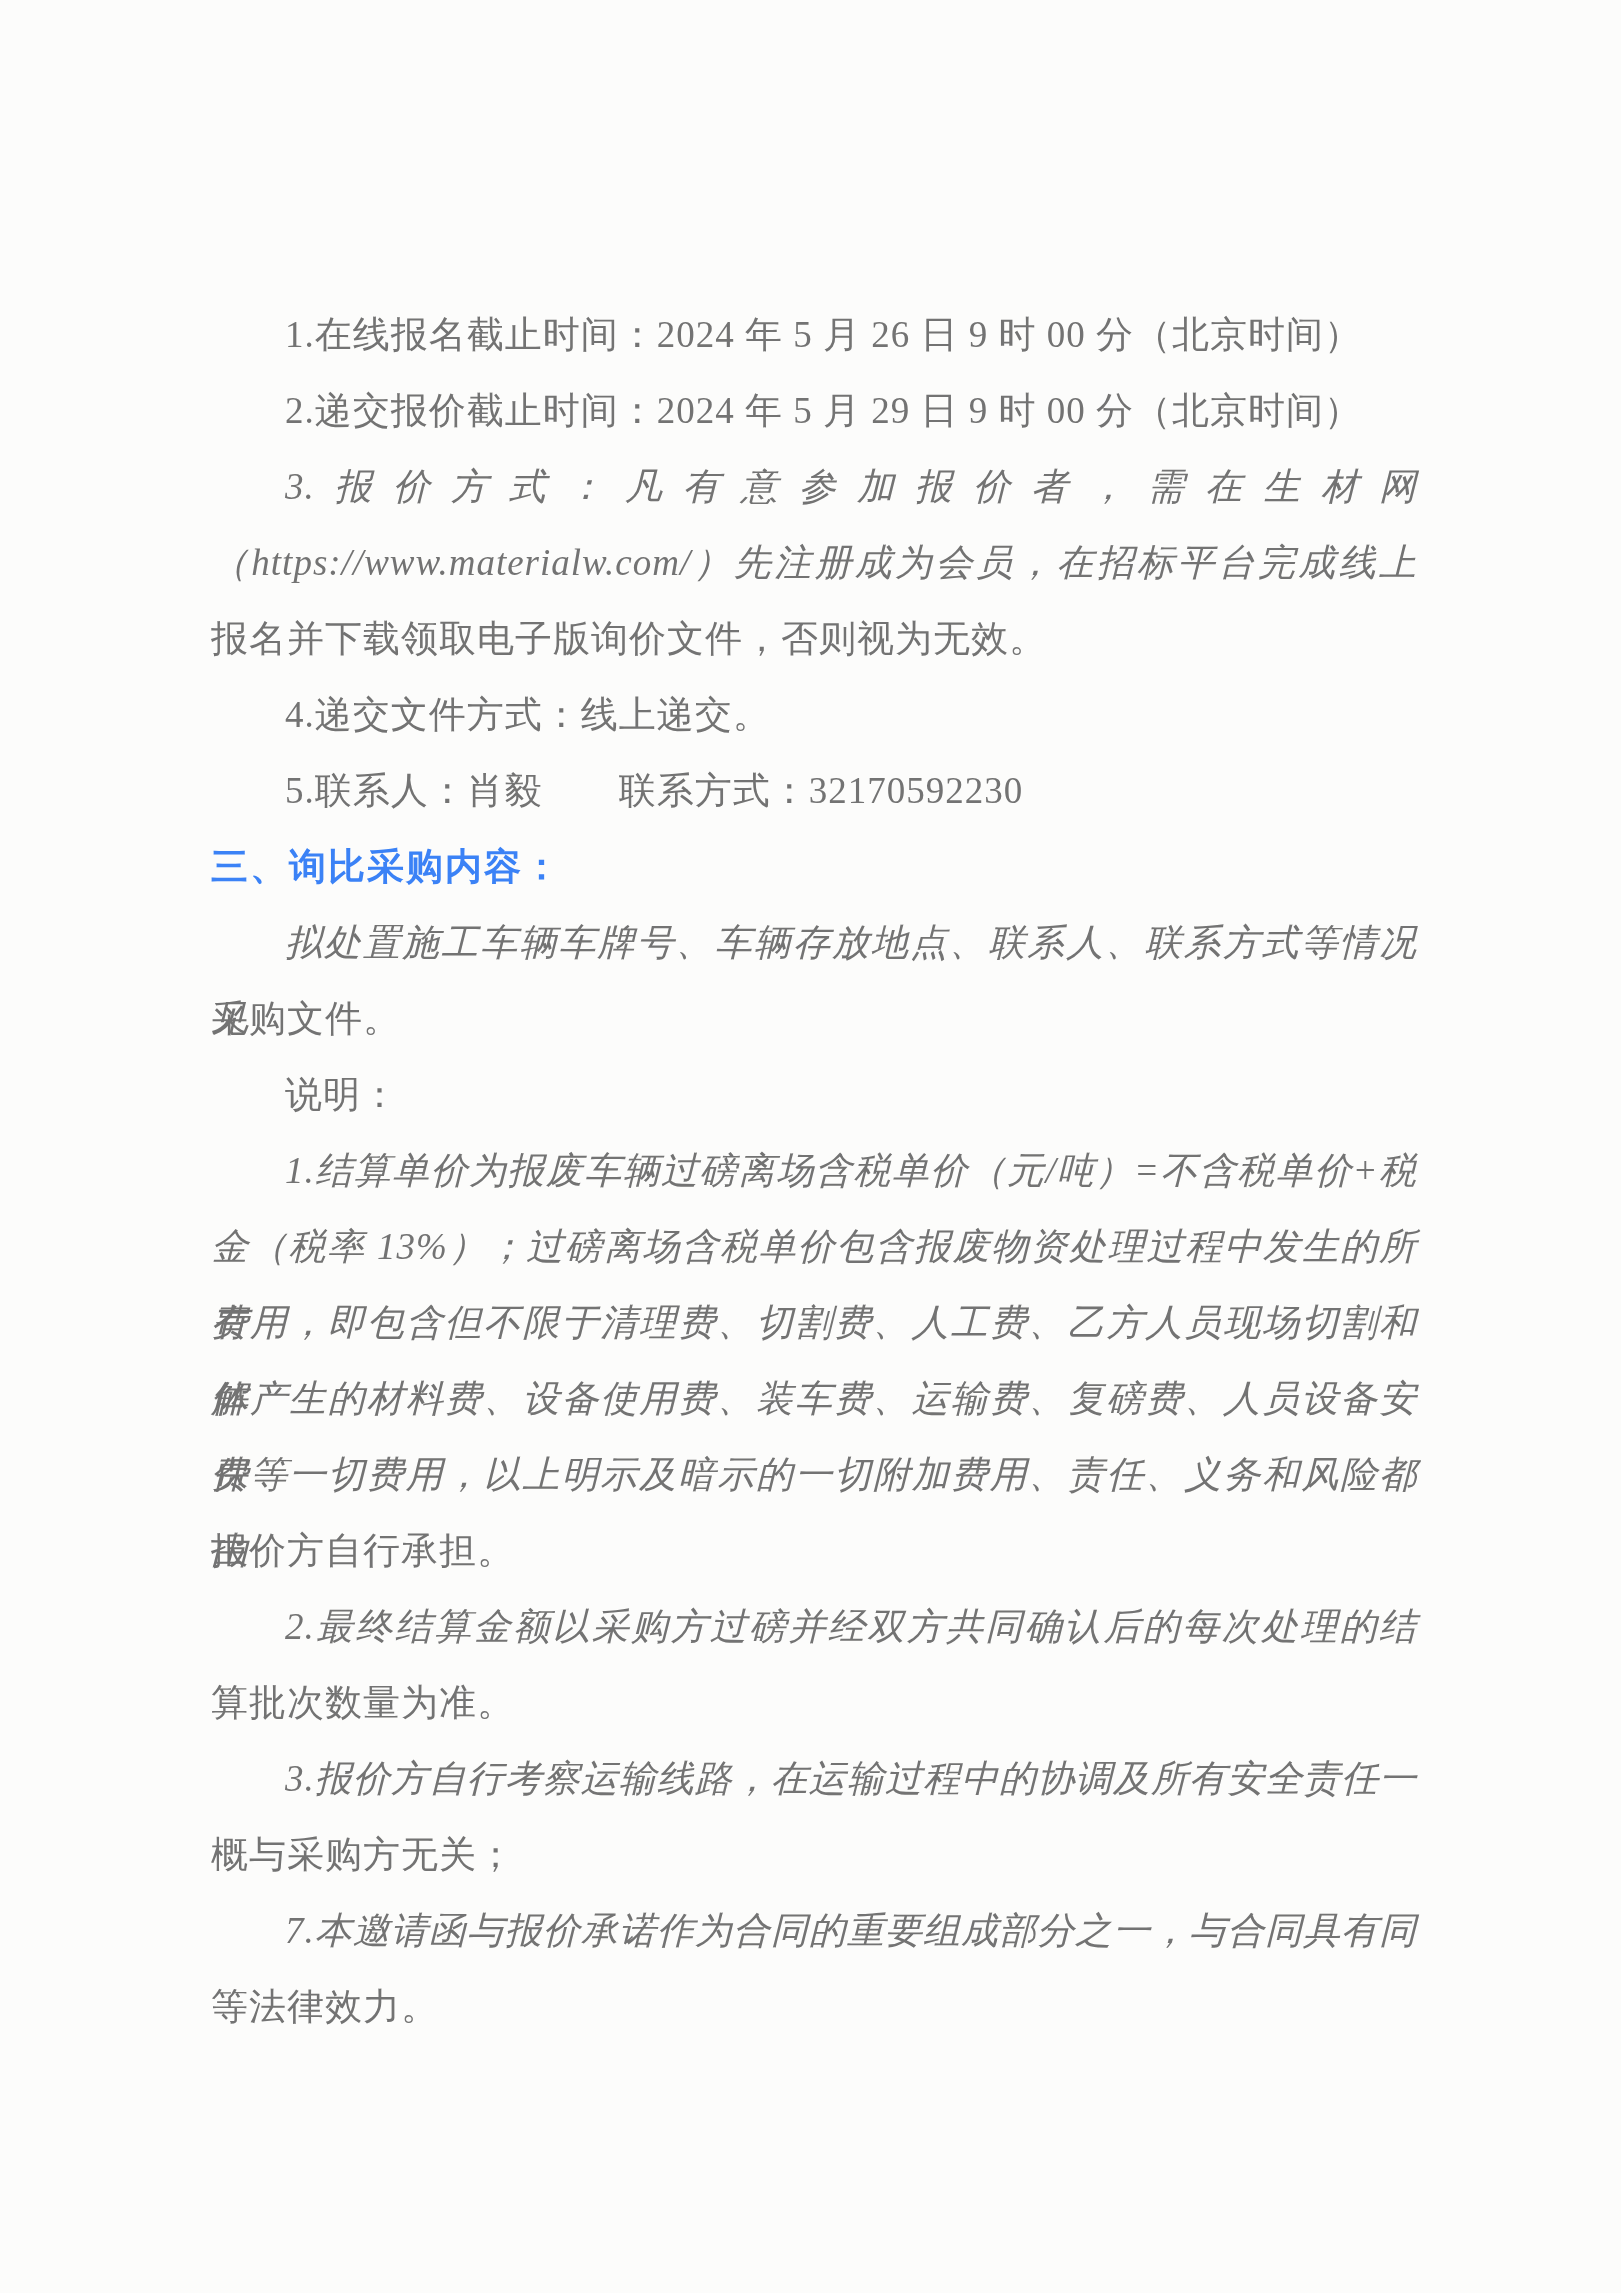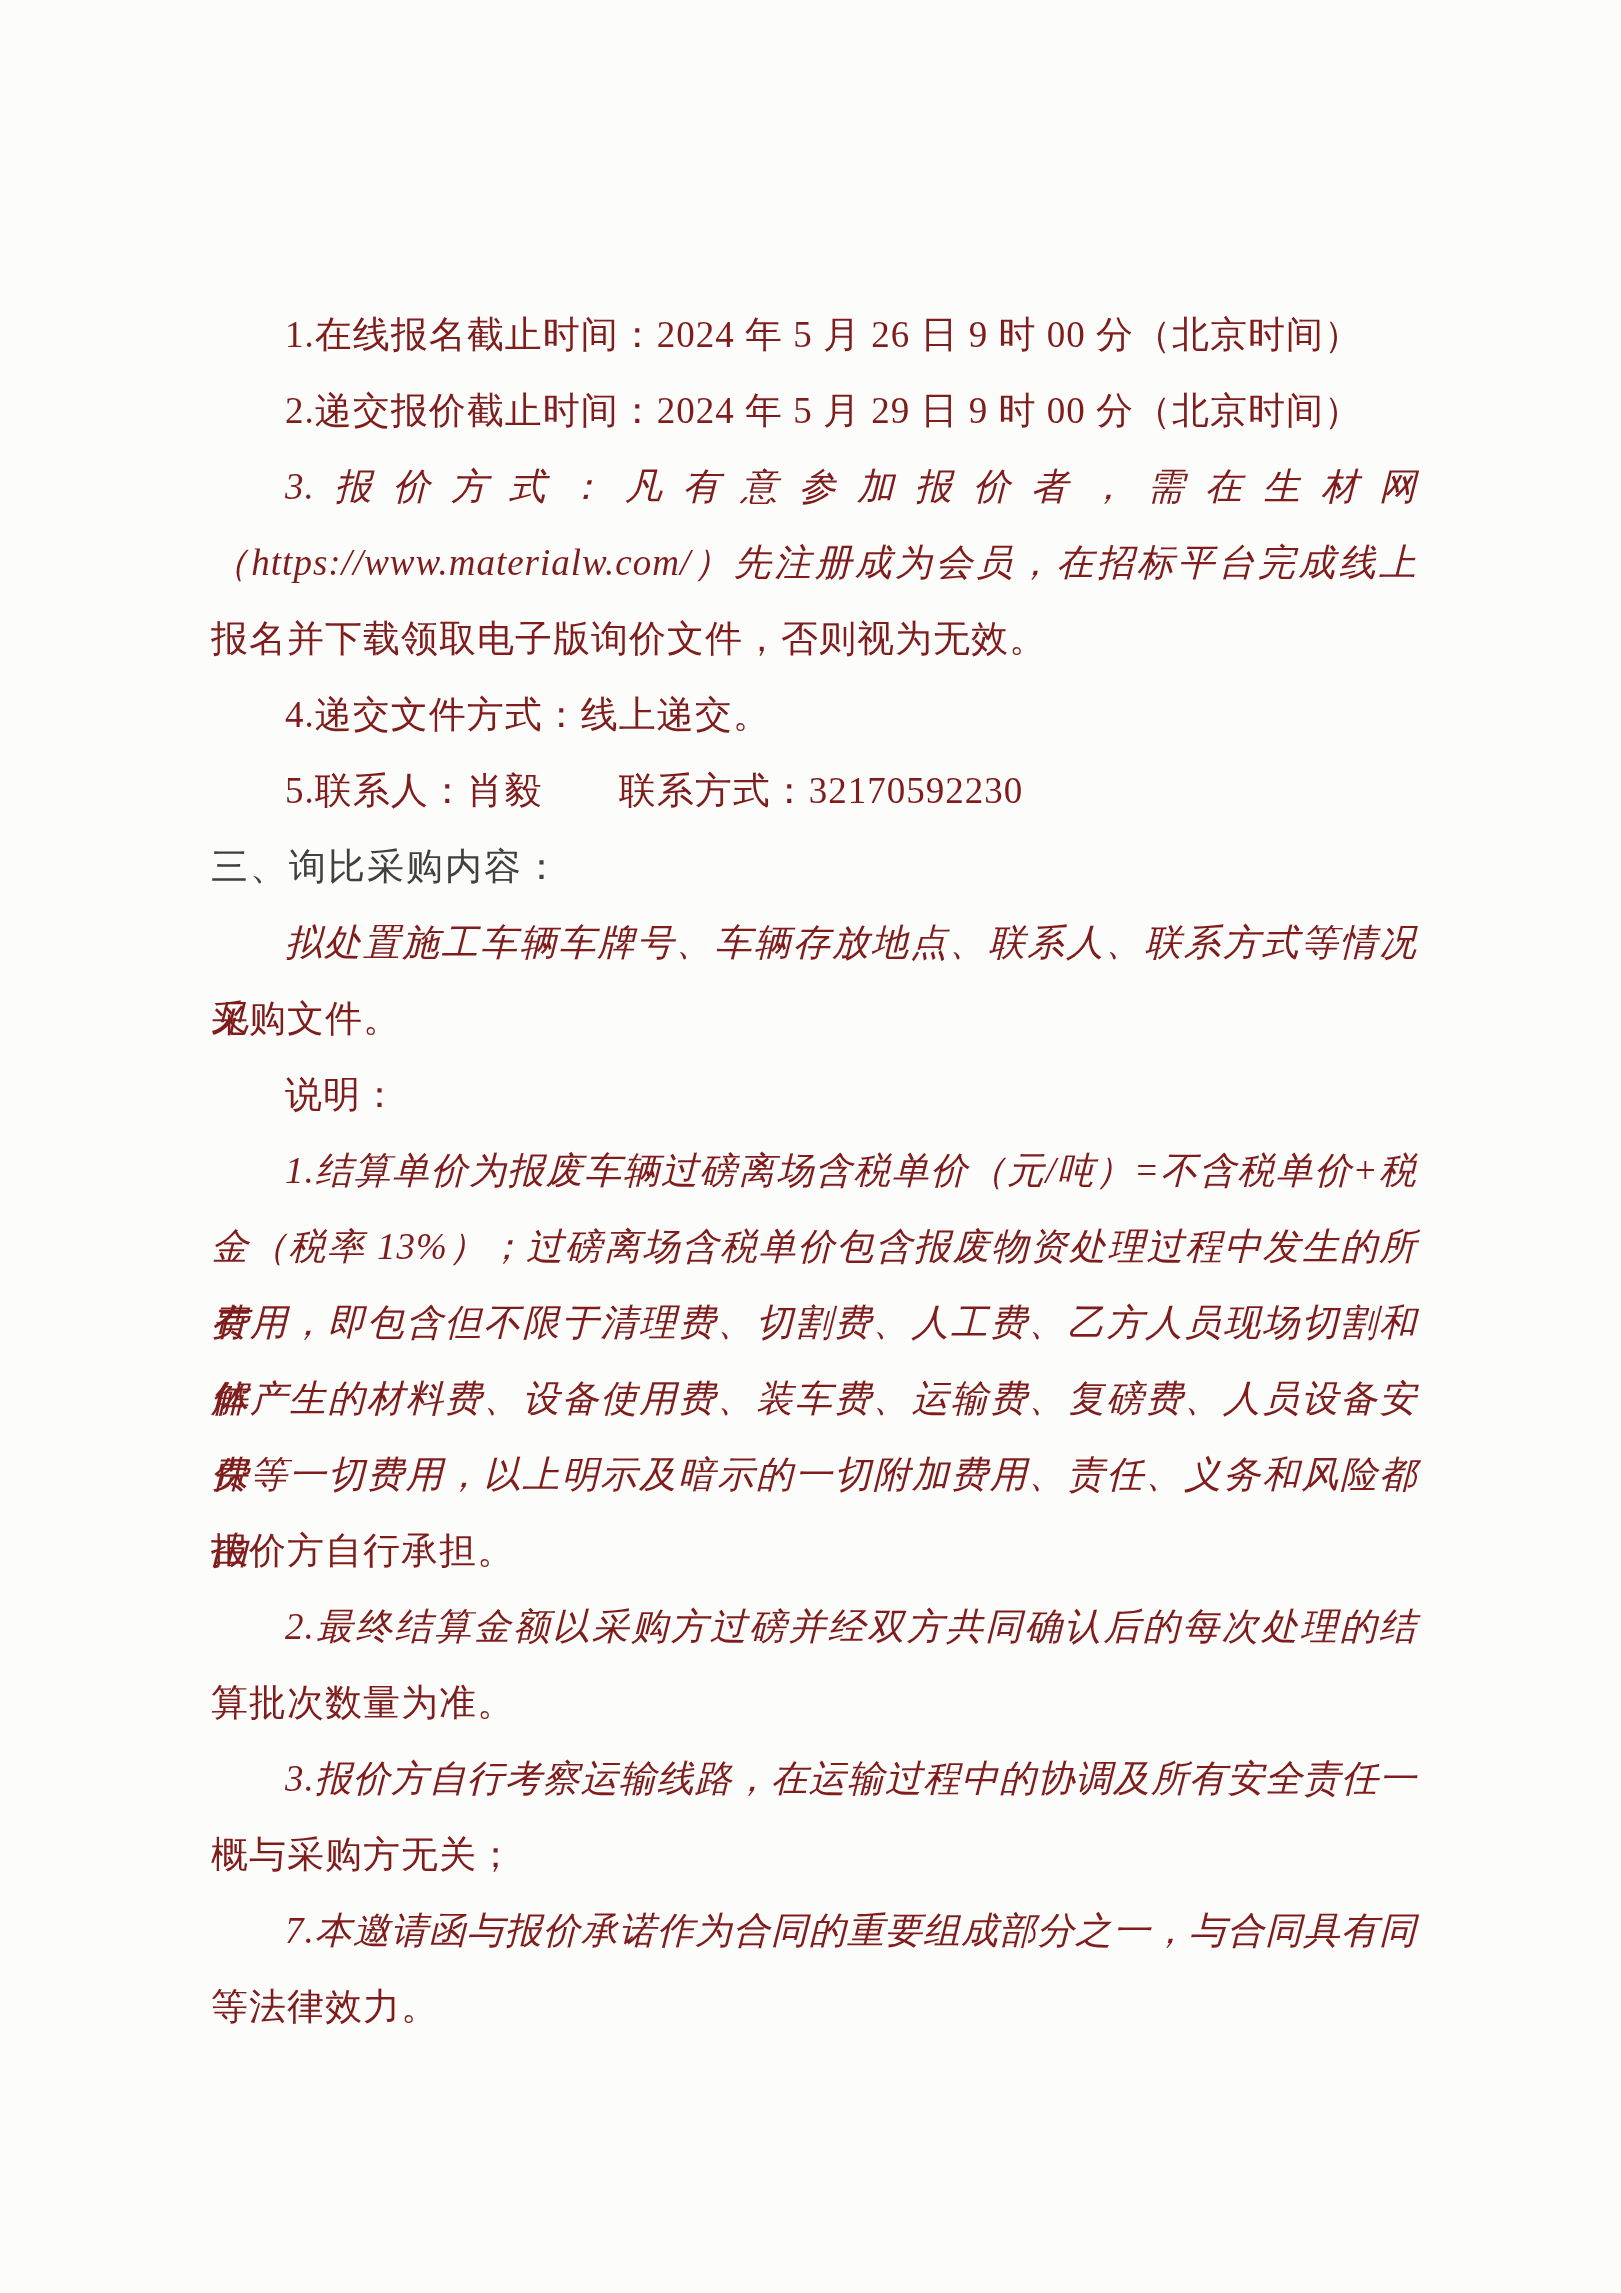--- a/index.html
+++ b/index.html
@@ -19,36 +19,36 @@
   .text-block {
     position: absolute;
     left: 211px;
     top: 297px;
     width: 1206px;
   }
   .line {
     height: 76px;
     line-height: 76px;
     font-size: 37px;
-    color: #7f1d1d;
+    color: #737373;
     letter-spacing: 1px;
     white-space: normal;
     overflow: visible;
   }
   .line.indent {
     text-indent: 74px;
   }
   .line.justify {
     text-align: justify;
     text-align-last: justify;
     font-style: italic;
   }
   .line.heading {
-    font-weight: 400;
-    color: #404040;
+    font-weight: 700;
+    color: #3b82f6;
     letter-spacing: 2px;
   }
 </style>
 </head>
 <body>
 
 <div class="page">
   <div class="text-block">
     <div class="line indent">1.在线报名截止时间：2024 年 5 月 26 日 9 时 00 分（北京时间）</div>
     <div class="line indent">2.递交报价截止时间：2024 年 5 月 29 日 9 时 00 分（北京时间）</div>

